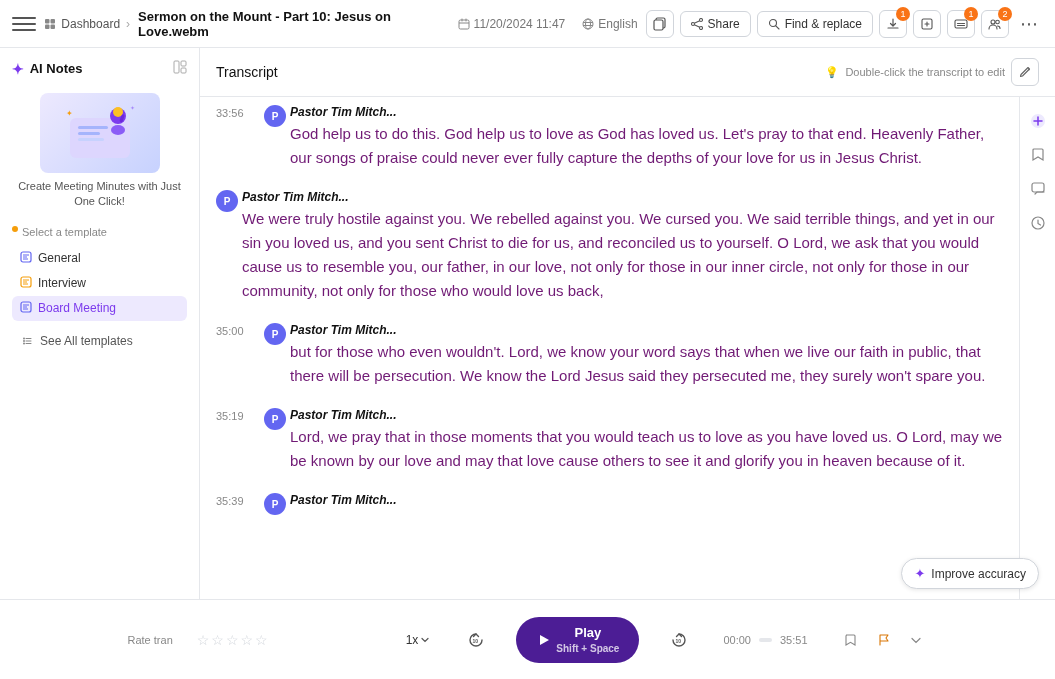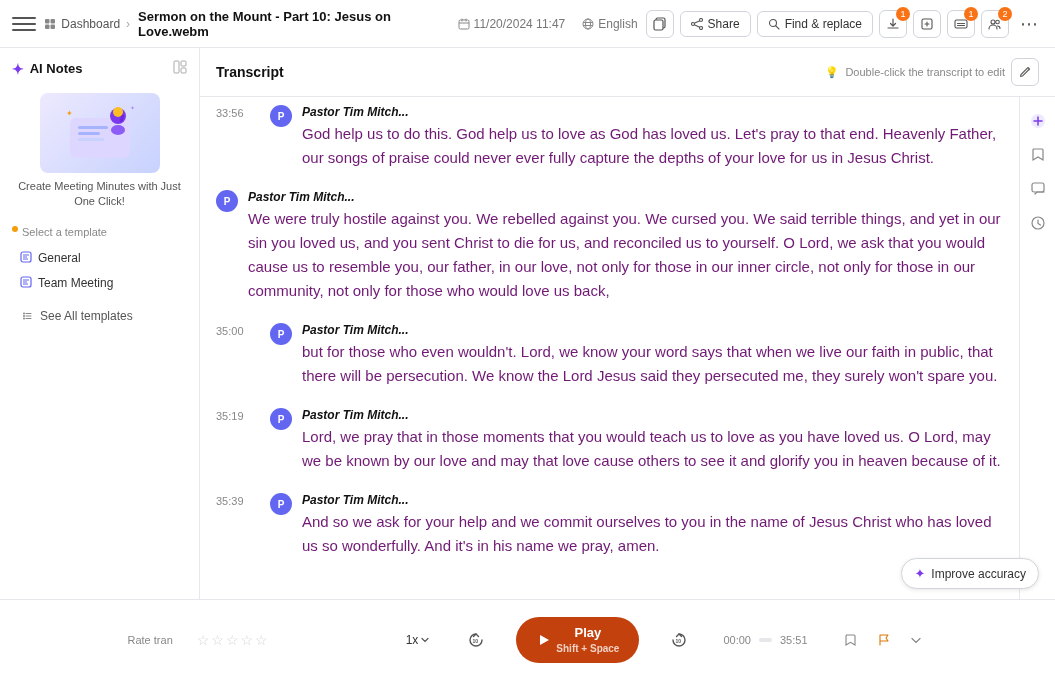--- a/index.html
+++ b/index.html
@@ -41,44 +41,44 @@
     .template-icon { font-size: 12px; }
     .template-icon.general { color: #6366f1; }
     .template-icon.interview { color: #f59e0b; }
     .template-icon.board { color: #6366f1; }
     .template-icon.team { color: #6366f1; }
     .see-all-btn { display: flex; align-items: center; gap: 6px; padding: 5px 8px; font-size: 12px; color: #555; cursor: pointer; border-radius: 6px; }
 
     
     .transcript-area { flex: 1; display: flex; flex-direction: column; overflow: hidden; }
     .transcript-header { display: flex; align-items: center; justify-content: space-between; padding: 10px 16px; border-bottom: 1px solid #e5e7eb; }
-    .transcript-title { font-size: 14px; font-weight: 700; color: #111; }
+    .transcript-title { font-size: 14px; font-weight: 400; color: #111; }
     .transcript-hint { display: flex; align-items: center; gap: 6px; font-size: 11px; color: #888; }
     .hint-icon { color: #f59e0b; }
     .transcript-edit-btn { width: 28px; height: 28px; display: flex; align-items: center; justify-content: center; border: 1px solid #d1d5db; border-radius: 6px; cursor: pointer; }
     .transcript-body { flex: 1; overflow-y: auto; padding: 8px 16px 8px 16px; }
-    .transcript-entry { display: flex; gap: 10px; margin-bottom: 20px; position: relative; }
+    .transcript-entry { display: flex; gap: 4px; margin-bottom: 20px; position: relative; }
     .entry-time { font-size: 11px; color: #888; width: 44px; flex-shrink: 0; padding-top: 2px; }
     .entry-avatar { width: 22px; height: 22px; border-radius: 50%; background: #6366f1; color: #fff; font-size: 10px; font-weight: 700; display: flex; align-items: center; justify-content: center; flex-shrink: 0; }
     .entry-content { flex: 1; }
     .entry-speaker { font-size: 12px; font-weight: 600; color: #111; margin-bottom: 3px; font-style: italic; }
     .entry-text { font-size: 15px; color: #701a75; line-height: 1.6; }
 
     
     .right-actions { width: 36px; display: flex; flex-direction: column; align-items: center; padding-top: 10px; gap: 6px; border-left: 1px solid #e5e7eb; }
     .action-icon-btn { width: 28px; height: 28px; display: flex; align-items: center; justify-content: center; border-radius: 50%; cursor: pointer; color: #888; }
     .action-icon-btn.purple { color: #7c3aed; }
 
     
     .player-bar { position: fixed; bottom: 0; left: 0; right: 0; background: rgba(255,255,255,0.97); border-top: 1px solid #e5e7eb; padding: 8px 16px; display: flex; flex-direction: column; gap: 4px; }
     .rating-stars { display: flex; gap: 2px; cursor: pointer; }
     .star { color: #d1d5db; font-size: 14px; }
     .player-speed { display: flex; align-items: center; gap: 2px; font-size: 12px; color: #333; cursor: pointer; padding: 3px 6px; border-radius: 4px; }
     .player-btn { background: none; border: none; cursor: pointer; color: #555; font-size: 16px; width: 32px; height: 32px; display: flex; align-items: center; justify-content: center; border-radius: 50%; }
-    .play-btn { background: #c2410c; color: #fff; border: none; border-radius: 24px; padding: 8px 20px; cursor: pointer; display: flex; align-items: center; gap: 6px; font-size: 13px; font-weight: 600; }
+    .play-btn { background: #4c1d95; color: #fff; border: none; border-radius: 24px; padding: 8px 20px; cursor: pointer; display: flex; align-items: center; gap: 6px; font-size: 13px; font-weight: 600; }
     .player-progress { flex: 1; display: flex; align-items: center; gap: 8px; font-size: 11px; color: #888; margin: 0 4px; }
     .progress-bar { flex: 1; height: 4px; background: #e5e7eb; border-radius: 2px; cursor: pointer; }
     .progress-fill { height: 100%; background: #6366f1; border-radius: 2px; width: 0%; }
     .player-actions { display: flex; align-items: center; gap: 6px; }
     .player-icon-btn { width: 28px; height: 28px; display: flex; align-items: center; justify-content: center; color: #888; cursor: pointer; border-radius: 4px; }
     .player-chevron { width: 24px; height: 24px; display: flex; align-items: center; justify-content: center; color: #888; cursor: pointer; }
 
     
     .improve-btn { position: fixed; bottom: 90px; right: 16px; display: flex; align-items: center; gap: 6px; padding: 7px 12px; background: #fff; border: 1px solid #d1d5db; border-radius: 20px; font-size: 12px; color: #333; cursor: pointer; box-shadow: 0 1px 4px rgba(0,0,0,0.1); }
     .improve-btn-icon { color: #7c3aed; font-size: 13px; }
@@ -241,29 +241,40 @@
           <svg width="12" height="12" viewBox="0 0 12 12" fill="none">
               <rect x="1" y="1" width="10" height="10" rx="2" stroke="#6366f1" stroke-width="1.2"></rect>
               <line x1="3" y1="4" x2="9" y2="4" stroke="#6366f1" stroke-width="1"></line>
               <line x1="3" y1="6" x2="7" y2="6" stroke="#6366f1" stroke-width="1"></line>
               <line x1="3" y1="8" x2="8" y2="8" stroke="#6366f1" stroke-width="1"></line>
             </svg>
         </span>
         <span>General</span>
       </div>
       <div class="template-item">
-        <span class="template-icon team">
+        <span class="template-icon interview">
+          <svg width="12" height="12" viewBox="0 0 12 12" fill="none">
+              <rect x="1" y="1" width="10" height="10" rx="2" stroke="#f59e0b" stroke-width="1.2"></rect>
+              <line x1="3" y1="4" x2="9" y2="4" stroke="#f59e0b" stroke-width="1"></line>
+              <line x1="3" y1="6" x2="7" y2="6" stroke="#f59e0b" stroke-width="1"></line>
+              <line x1="3" y1="8" x2="8" y2="8" stroke="#f59e0b" stroke-width="1"></line>
+            </svg>
+        </span>
+        <span>Interview</span>
+      </div>
+      <div class="template-item active">
+        <span class="template-icon board">
           <svg width="12" height="12" viewBox="0 0 12 12" fill="none">
               <rect x="1" y="1" width="10" height="10" rx="2" stroke="#6366f1" stroke-width="1.2"></rect>
               <line x1="3" y1="4" x2="9" y2="4" stroke="#6366f1" stroke-width="1"></line>
               <line x1="3" y1="6" x2="7" y2="6" stroke="#6366f1" stroke-width="1"></line>
               <line x1="3" y1="8" x2="8" y2="8" stroke="#6366f1" stroke-width="1"></line>
             </svg>
         </span>
-        <span>Team Meeting</span>
+        <span>Board Meeting</span>
       </div>
     </div>
 
     <div class="see-all-btn">
       <svg width="14" height="14" viewBox="0 0 14 14" fill="none">
           <circle cx="4" cy="4.5" r="1" fill="#888"></circle>
           <circle cx="4" cy="7" r="1" fill="#888"></circle>
           <circle cx="4" cy="9.5" r="1" fill="#888"></circle>
           <line x1="6" y1="4.5" x2="11" y2="4.5" stroke="#888" stroke-width="1" stroke-linecap="round"></line>
           <line x1="6" y1="7" x2="11" y2="7" stroke="#888" stroke-width="1" stroke-linecap="round"></line>
@@ -324,21 +335,20 @@
               <div class="entry-speaker">Pastor Tim Mitch...</div>
               <div class="entry-text">Lord, we pray that in those moments that you would teach us to love as you have loved us. O Lord, may we be known by our love and may that love cause others to see it and glorify you in heaven because of it.</div>
             </div>
           </div>
 
           <div class="transcript-entry">
             <div class="entry-time">35:39</div>
             <div class="entry-avatar">P</div>
             <div class="entry-content">
               <div class="entry-speaker">Pastor Tim Mitch...</div>
-              <div class="entry-text">And so we ask for your help and we commit ourselves to you in the name of Jesus Christ who has loved us so wonderfully. And it's in his name we pray, amen.</div>
             </div>
           </div>
 
           <div style="height:70px;"></div>
         </div>
 
         <div class="right-actions">
           <div class="action-icon-btn purple">
             <svg width="16" height="16" viewBox="0 0 16 16" fill="none">
                 <circle cx="8" cy="8" r="7" fill="#ede9fe"></circle>

